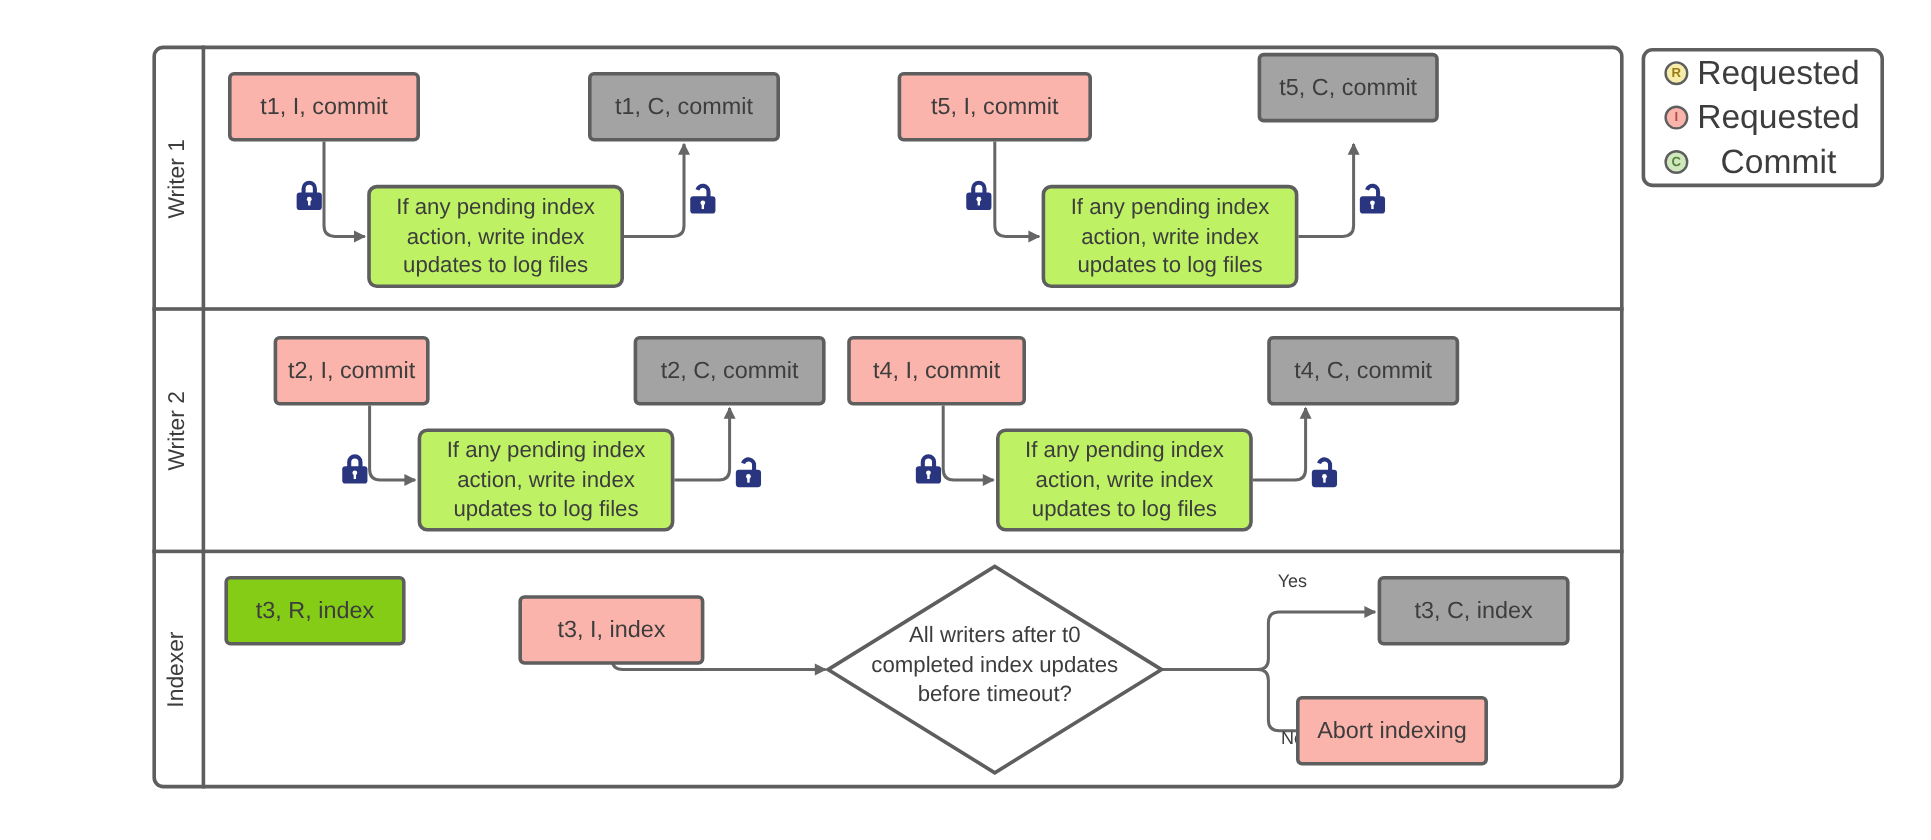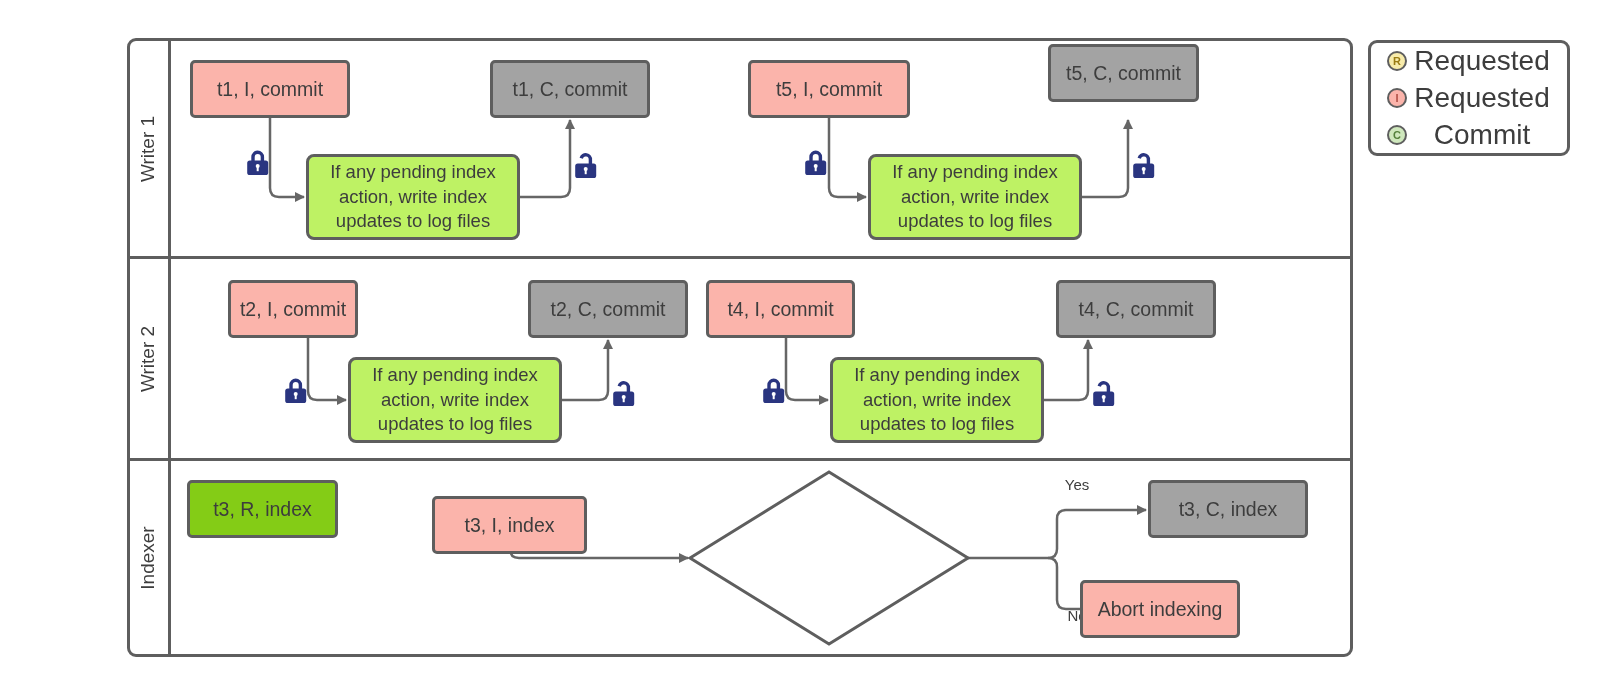--- a/index.html
+++ b/index.html
@@ -95,20 +95,21 @@
 
   <div class="box inflight" style="left:228px;top:280px;width:130px;height:58px;">t2, I, commit</div>
   <div class="box process" style="left:348px;top:357px;width:214px;height:86px;">If any pending index action, write index updates to log files</div>
   <div class="box commit" style="left:528px;top:280px;width:160px;height:58px;">t2, C, commit</div>
   <div class="box inflight" style="left:706px;top:280px;width:149px;height:58px;">t4, I, commit</div>
   <div class="box process" style="left:830px;top:357px;width:214px;height:86px;">If any pending index action, write index updates to log files</div>
   <div class="box commit" style="left:1008px;top:280px;width:160px;height:58px;margin-left:48px;">t4, C, commit</div>
 
   <div class="box requested" style="left:187px;top:480px;width:151px;height:58px;">t3, R, index</div>
   <div class="box inflight" style="left:432px;top:480px;width:155px;height:58px;margin-top:16px;">t3, I, index</div>
+  <div class="diamond-text">All writers after t0 completed index updates before timeout?</div>
   <div class="branch-label" style="left:1052px;top:476px;">Yes</div>
   <div class="branch-label" style="left:1052px;top:579px;margin-top:28px;">No</div>
   <div class="box commit" style="left:1148px;top:480px;width:160px;height:58px;">t3, C, index</div>
   <div class="box inflight" style="left:1080px;top:580px;width:160px;height:58px;">Abort indexing</div>
 
   <svg class="lock" style="left:246px;top:148px;" viewBox="0 0 23 28">
     <path d="M7,14 V9 a4.7,4.7 0 0 1 9.4,0 V14" fill="none" stroke="#2a3580" stroke-width="3.4"></path>
     <rect x="1.2" y="12.5" width="21" height="14.5" rx="2.6" fill="#2a3580"></rect>
     <circle cx="11.7" cy="18" r="2" fill="#fff"></circle>
       <rect x="10.7" y="18" width="2" height="5.2" fill="#fff"></rect>

